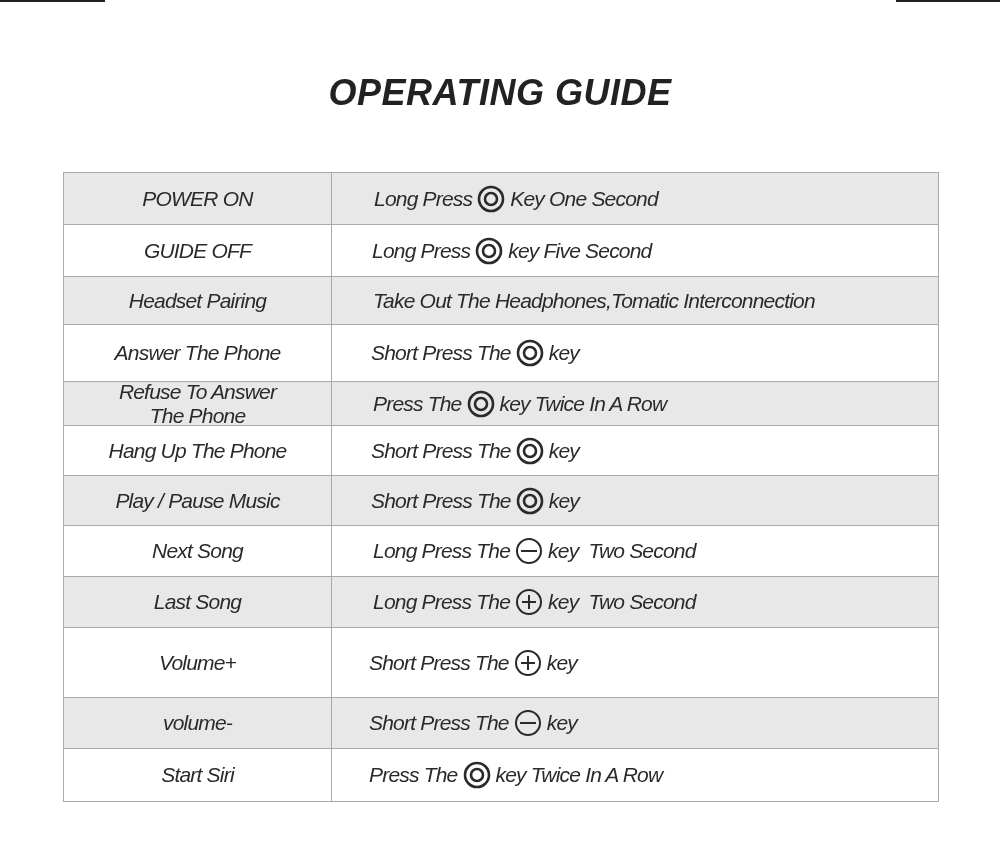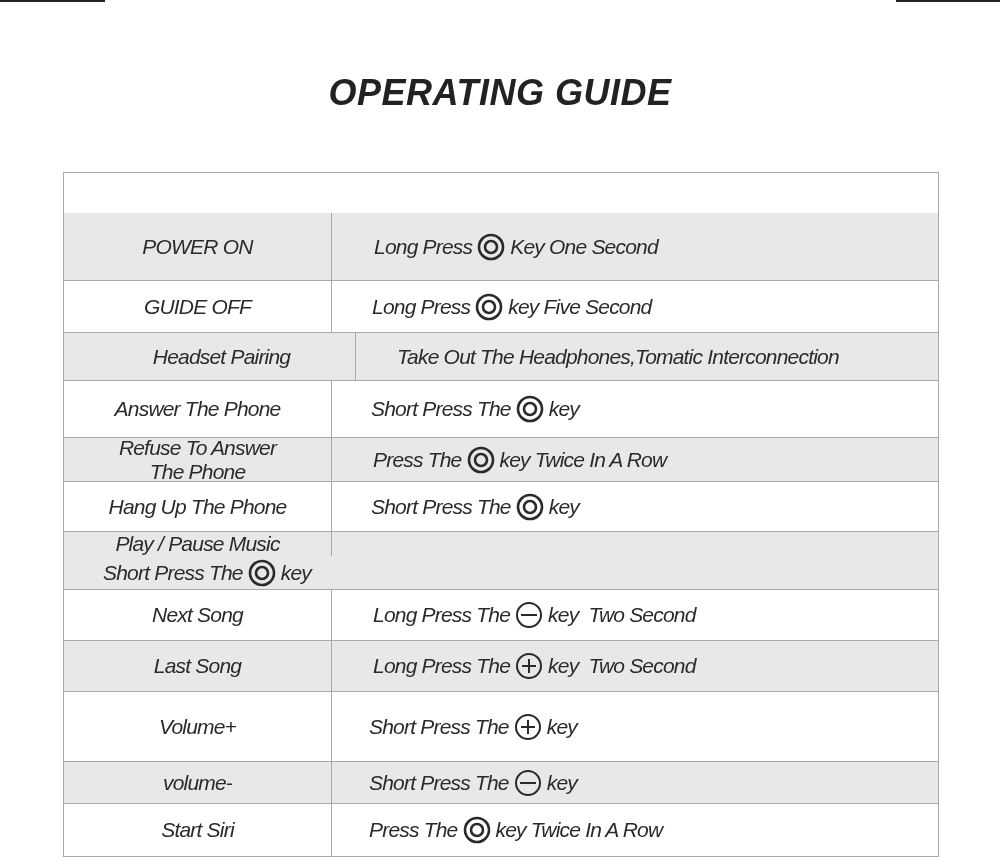--- a/index.html
+++ b/index.html
@@ -27,39 +27,39 @@
   </style>
 </head>
 <body>
 
 <div class="corner-line corner-left"></div>
 <div class="corner-line corner-right"></div>
 
 <div class="title">OPERATING GUIDE</div>
 
 <div class="guide-table" id="guide-table">
-    <div class="row shaded" style="height: 68px; margin-top: 40px;">
+    <div class="row shaded" style="height: 52px;">
       <div class="cell-fn">
         <span>POWER ON</span>
       </div>
       <div class="cell-op" style="padding-left: 42px;"><span>Long Press</span><span class="icon"><svg viewBox="0 0 28 28">
             <circle cx="14" cy="14" r="12" fill="none" stroke="#2a2a2a" stroke-width="2.6"></circle>
             <circle cx="14" cy="14" r="6" fill="none" stroke="#2a2a2a" stroke-width="2.6"></circle>
           </svg></span><span>Key One Second</span></div>
     </div>
     <div class="row" style="height: 52px;">
       <div class="cell-fn">
         <span>GUIDE OFF</span>
       </div>
       <div class="cell-op" style="padding-left: 40px;"><span>Long Press</span><span class="icon"><svg viewBox="0 0 28 28">
             <circle cx="14" cy="14" r="12" fill="none" stroke="#2a2a2a" stroke-width="2.6"></circle>
             <circle cx="14" cy="14" r="6" fill="none" stroke="#2a2a2a" stroke-width="2.6"></circle>
           </svg></span><span>key Five Second</span></div>
     </div>
-    <div class="row shaded" style="height: 48px; padding-left: 24px;">
+    <div class="row shaded" style="height: 48px;">
       <div class="cell-fn">
         <span>Headset Pairing</span>
       </div>
       <div class="cell-op" style="padding-left: 41px;"><span>Take Out The Headphones,Tomatic Interconnection</span></div>
     </div>
     <div class="row" style="height: 57px;">
       <div class="cell-fn">
         <span>Answer The Phone</span>
       </div>
       <div class="cell-op" style="padding-left: 39px;"><span>Short Press The</span><span class="icon"><svg viewBox="0 0 28 28">
@@ -81,21 +81,21 @@
     </div>
     <div class="row" style="height: 50px;">
       <div class="cell-fn">
         <span>Hang Up The Phone</span>
       </div>
       <div class="cell-op" style="padding-left: 39px;"><span>Short Press The</span><span class="icon"><svg viewBox="0 0 28 28">
             <circle cx="14" cy="14" r="12" fill="none" stroke="#2a2a2a" stroke-width="2.6"></circle>
             <circle cx="14" cy="14" r="6" fill="none" stroke="#2a2a2a" stroke-width="2.6"></circle>
           </svg></span><span>key</span></div>
     </div>
-    <div class="row shaded" style="height: 58px; flex-direction: column;">
+    <div class="row shaded" style="height: 50px;">
       <div class="cell-fn">
         <span>Play / Pause Music</span>
       </div>
       <div class="cell-op" style="padding-left: 39px;"><span>Short Press The</span><span class="icon"><svg viewBox="0 0 28 28">
             <circle cx="14" cy="14" r="12" fill="none" stroke="#2a2a2a" stroke-width="2.6"></circle>
             <circle cx="14" cy="14" r="6" fill="none" stroke="#2a2a2a" stroke-width="2.6"></circle>
           </svg></span><span>key</span></div>
     </div>
     <div class="row" style="height: 51px;">
       <div class="cell-fn">
@@ -119,21 +119,21 @@
     <div class="row" style="height: 70px;">
       <div class="cell-fn">
         <span>Volume+</span>
       </div>
       <div class="cell-op" style="padding-left: 37px;"><span>Short Press The</span><span class="icon"><svg viewBox="0 0 28 28">
             <circle cx="14" cy="14" r="12" fill="none" stroke="#2a2a2a" stroke-width="2"></circle>
             <line x1="7" y1="14" x2="21" y2="14" stroke="#2a2a2a" stroke-width="2"></line>
             <line x1="14" y1="7" x2="14" y2="21" stroke="#2a2a2a" stroke-width="2"></line>
           </svg></span><span>key</span></div>
     </div>
-    <div class="row shaded" style="height: 42px;">
+    <div class="row shaded" style="height: 51px;">
       <div class="cell-fn">
         <span>volume-</span>
       </div>
       <div class="cell-op" style="padding-left: 37px;"><span>Short Press The</span><span class="icon"><svg viewBox="0 0 28 28">
             <circle cx="14" cy="14" r="12" fill="none" stroke="#2a2a2a" stroke-width="2"></circle>
             <line x1="6" y1="14" x2="22" y2="14" stroke="#2a2a2a" stroke-width="2"></line>
           </svg></span><span>key</span></div>
     </div>
     <div class="row" style="height: 52px;">
       <div class="cell-fn">

